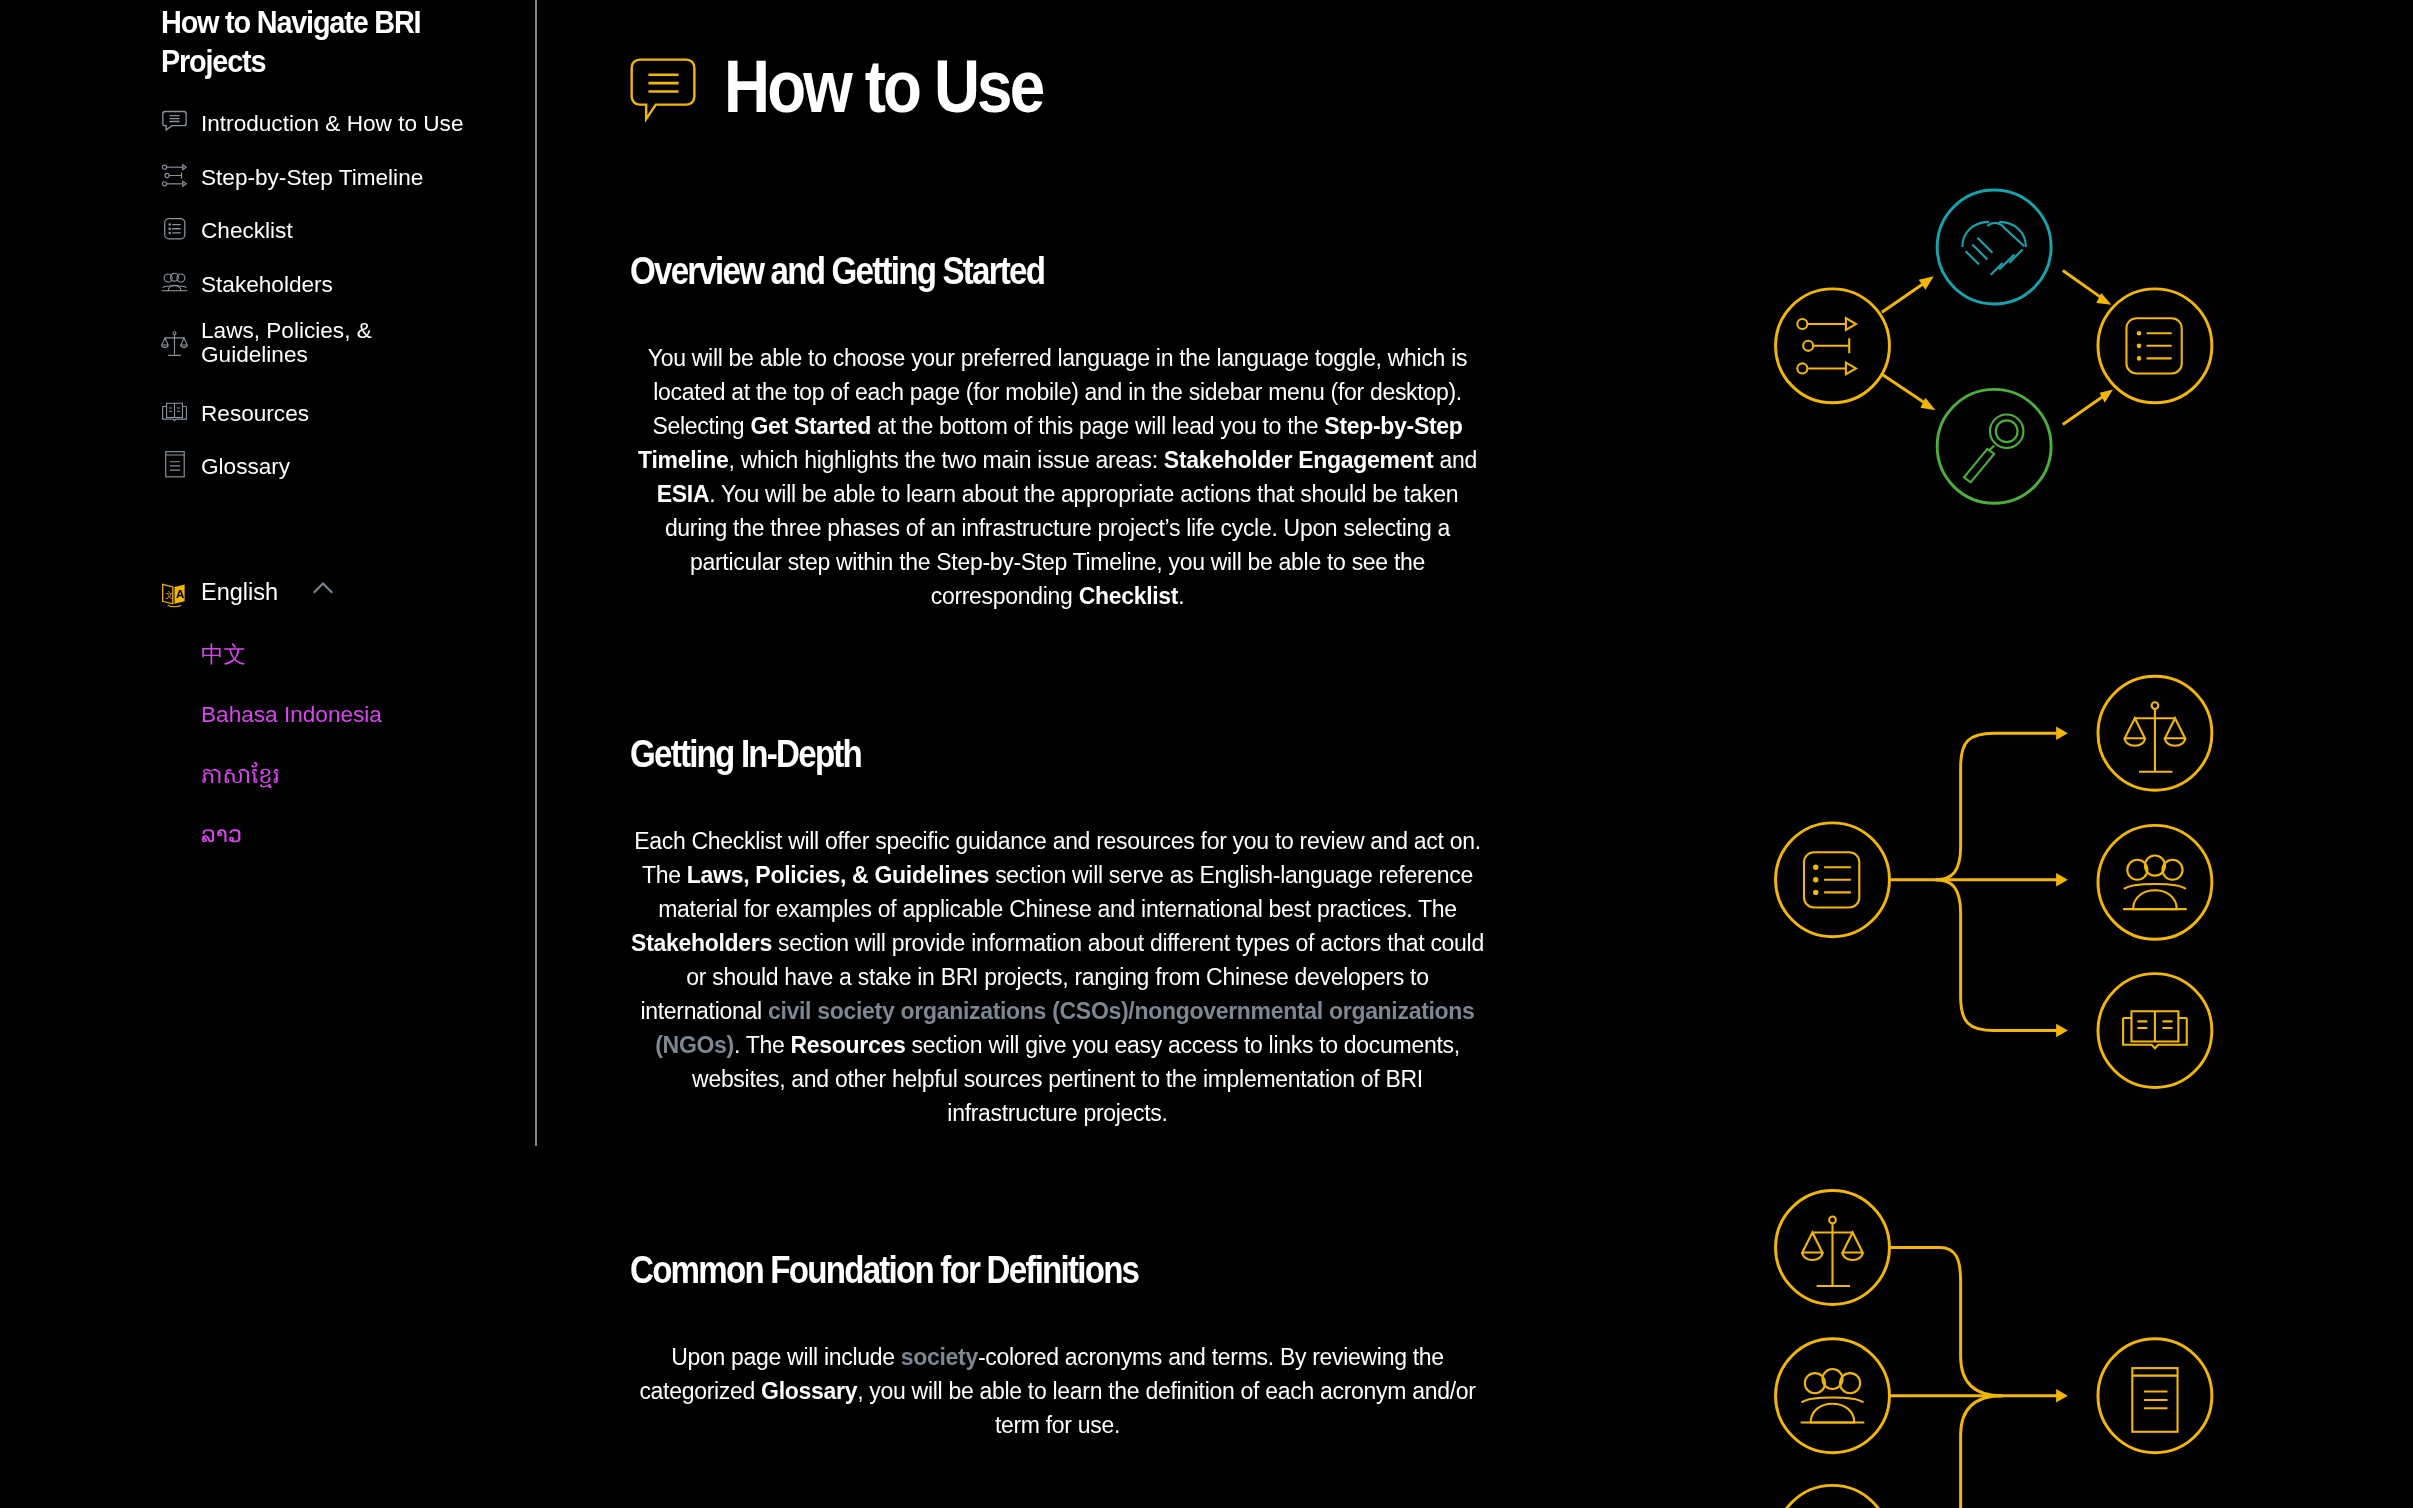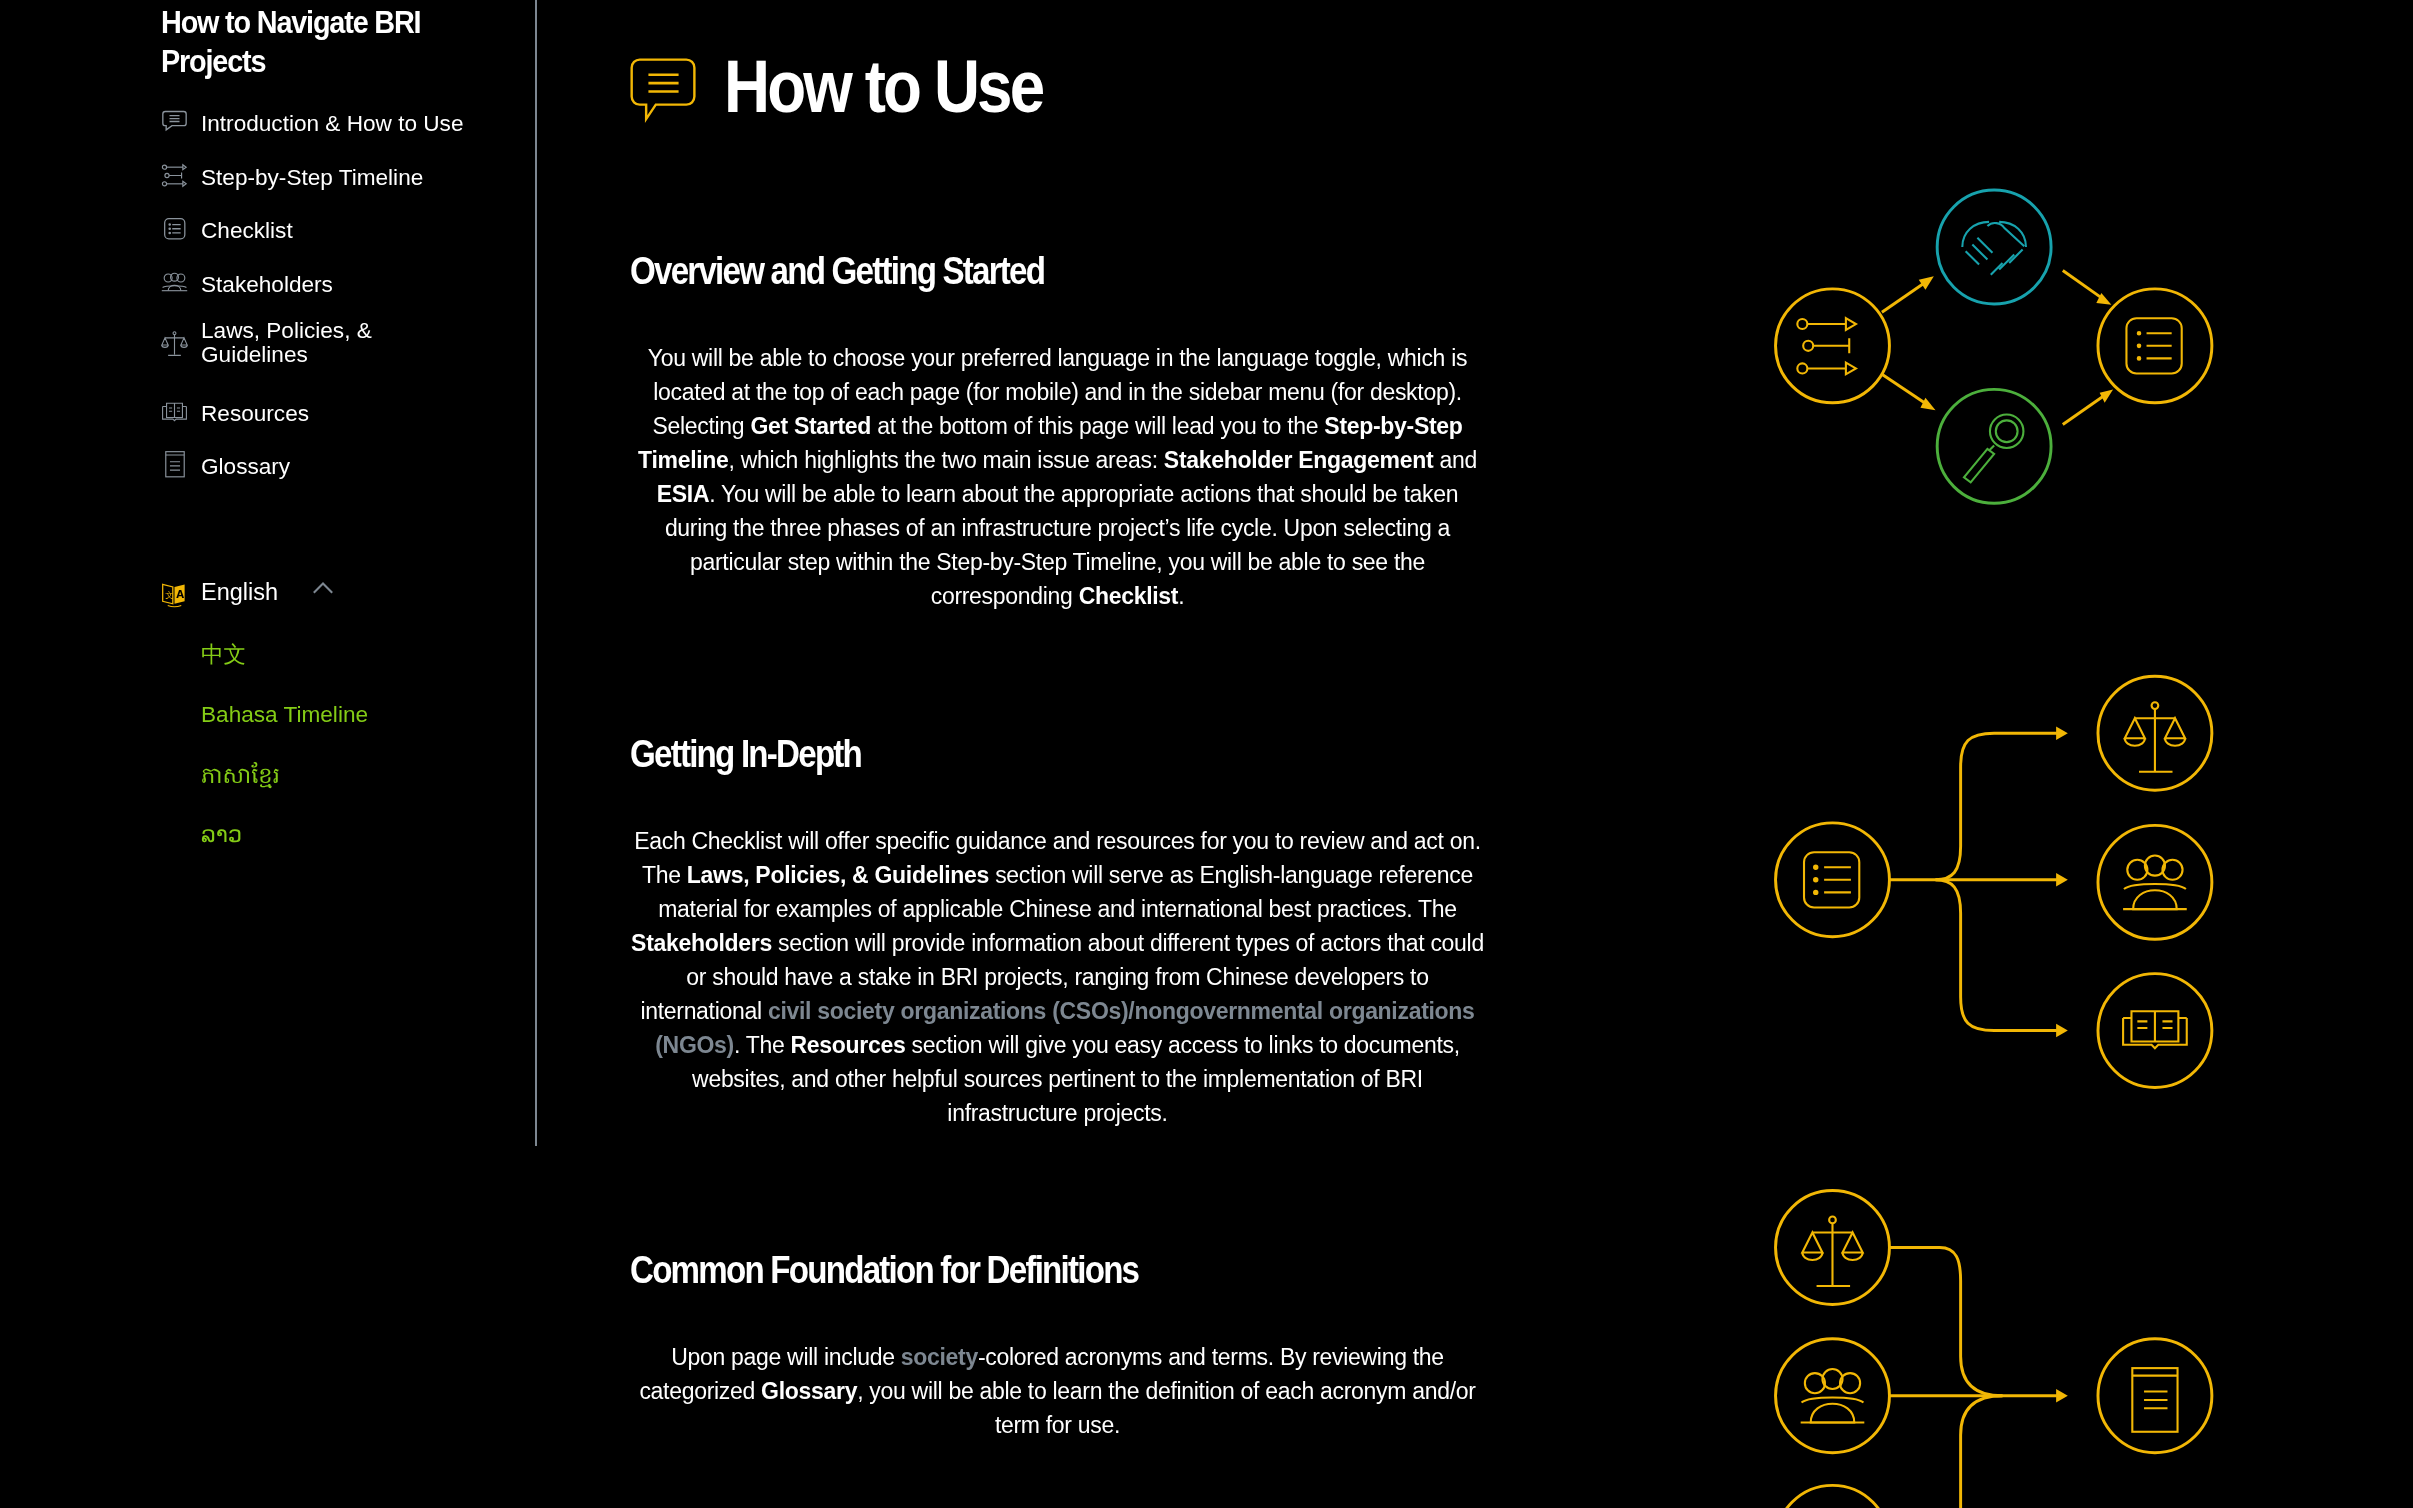--- a/index.html
+++ b/index.html
@@ -5,21 +5,21 @@
   html, body { margin:0; padding:0; background:#000; }
   body { width:2413px; height:1508px; position:relative; overflow:hidden; color:#fff; font-family:"Liberation Sans", sans-serif; }
   .sidebar { position:absolute; left:0; top:0; width:535px; height:1146px; border-right:2.5px solid #7d8791; }
   .sb-title { position:absolute; left:161px; top:3.4px; width:335px; font-family:"Liberation Sans", sans-serif; font-weight:bold; font-size:32px; line-height:39px; letter-spacing:-1.3px; transform:scaleX(0.9); transform-origin:left top; }
   .nav-item { position:absolute; left:161px; display:flex; align-items:flex-end; cursor:pointer; }
   .nav-icon { width:27px; height:27px; display:flex; align-items:center; justify-content:center; }
   .nav-label { position:absolute; left:40px; font-size:22.6px; line-height:23.5px; white-space:nowrap; color:#fff; }
   .lang-head { position:absolute; left:161px; top:581px; display:flex; align-items:center; }
   .lang-label { position:absolute; left:40px; font-size:23.5px; font-weight:normal; white-space:nowrap; top:-1.7px; }
   .lang-chevron { position:absolute; left:151px; top:0; }
-  .lang-opt { position:absolute; left:201px; font-size:22.6px; color:#84cc16; cursor:pointer; white-space:nowrap; }
+  .lang-opt { position:absolute; left:201px; font-size:22.6px; color:#d946ef; cursor:pointer; white-space:nowrap; }
 
   .main { position:absolute; left:630px; top:16px; width:1592px; height:1508px; }
   .page-icon { position:absolute; left:0; top:42px; }
   .page-title { position:absolute; left:94px; top:27px; font-size:75px; font-weight:bold; letter-spacing:-3.4px; transform:scaleX(0.85); transform-origin:left top; white-space:nowrap; }
   .sec-head { position:absolute; left:0; font-size:39px; font-weight:bold; letter-spacing:-2.1px; transform:scaleX(0.85); transform-origin:left top; white-space:nowrap; }
   .para { position:absolute; left:0; width:855px; font-size:23px; line-height:34px; letter-spacing:-0.3px; color:#fff;text-align:center; }
   .para b { font-weight:bold; }
   .term { color:#7d8791; font-weight:bold; cursor:pointer; }
   .diagram { position:absolute; }
 </style>
@@ -127,21 +127,21 @@
     </span>
     <span class="lang-label">English</span>
     <span class="lang-chevron">
       <svg width="22" height="13.4" viewBox="0 0 26 16" fill="none" stroke="#7d8791" stroke-width="2.5">
           <path d="M2 14L13 3l11 11"></path>
         </svg>
     </span>
   </div>
 
   <div class="lang-opt" style="top:639px">中文</div>
-  <div class="lang-opt" style="top:702px">Bahasa Timeline</div>
+  <div class="lang-opt" style="top:702px">Bahasa Indonesia</div>
   <div class="lang-opt" style="top:761px">ភាសាខ្មែរ</div>
   <div class="lang-opt" style="top:821px">ລາວ</div>
 </nav>
 
 <main class="main">
   <span class="page-icon">
     <svg width="67" height="67" viewBox="0 0 80 80" fill="none" stroke="#f2b705" stroke-width="3">
         <path d="M10 2h58a10 10 0 0 1 10 10v36a10 10 0 0 1-10 10H30L18 76V58h-8A10 10 0 0 1 0 48V12A10 10 0 0 1 10 2z" transform="translate(2,0) scale(0.96)"></path>
         <path d="M22 20h36M22 30h36M22 40h36"></path>
       </svg>

